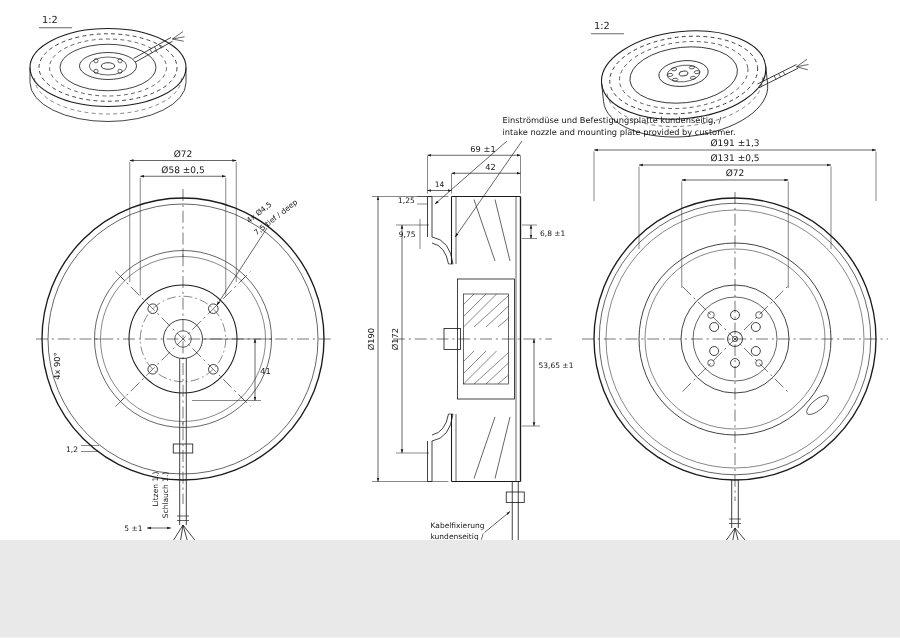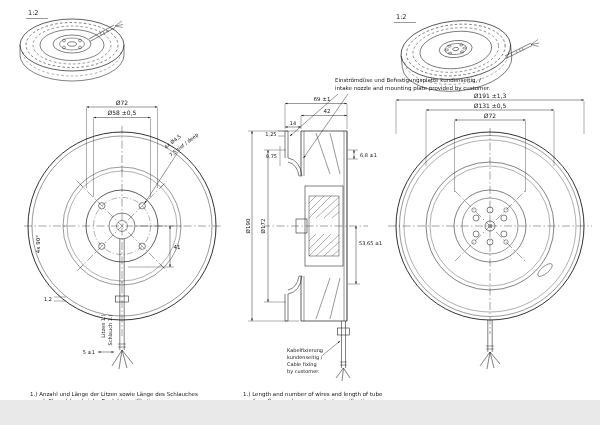--- a/index.html
+++ b/index.html
@@ -1,17 +1,17 @@
 <!DOCTYPE html>
 <html><head>
 <meta charset="utf-8">
 <style>
   html,body{margin:0;padding:0;background:#e9e9e9;}
   .sheet{
-    width:600px;height:400px;background:#ffffff;position:relative;overflow:hidden;
+    width:600px;height:360px;background:#ffffff;position:relative;overflow:hidden;
     font-family:"DejaVu Sans", sans-serif;
   }
   svg{display:block}
   svg text{fill:#161616;font-family:"DejaVu Sans", sans-serif;}
   .ln{stroke:#1b1b1b;fill:none;}
   .w9{stroke-width:.9}.w7{stroke-width:.7}.w55{stroke-width:.55}.w45{stroke-width:.45}.w35{stroke-width:.35}
   .dim{stroke:#1b1b1b;stroke-width:.45;fill:none;}
   .cl{stroke:#1b1b1b;fill:none;stroke-width:.4;stroke-dasharray:8 2.5 1.5 2.5;}
   .dsh{stroke-dasharray:2.6 2.2;}
   .d5{font-size:5px}.d55{font-size:5.5px}.d6{font-size:6px}.d65{font-size:6.5px}

